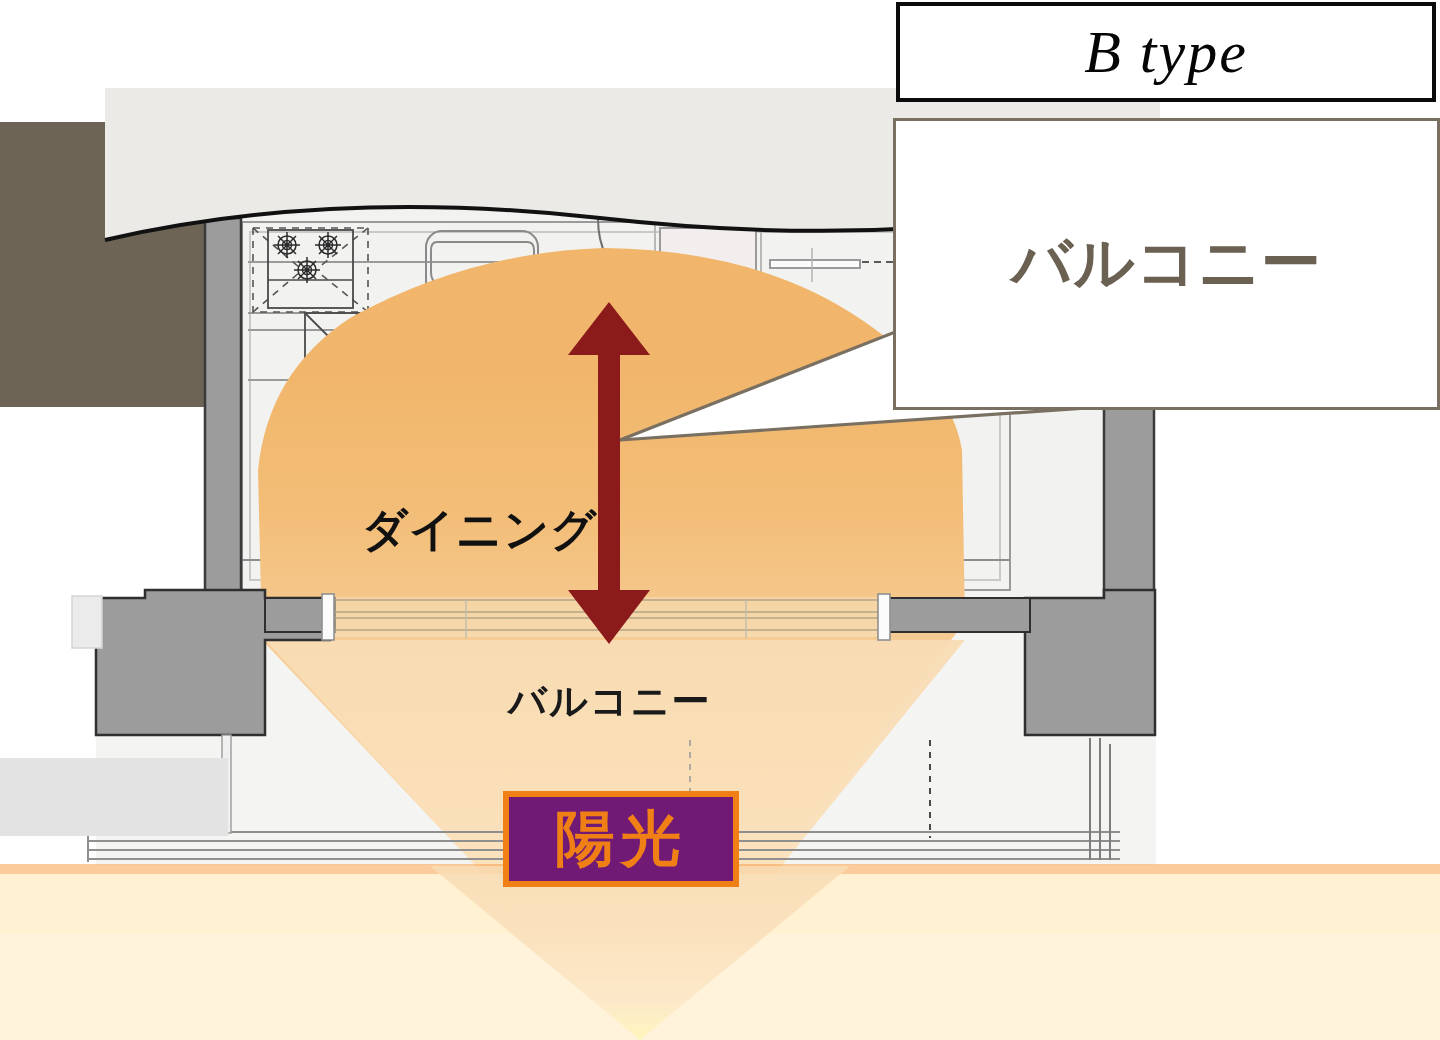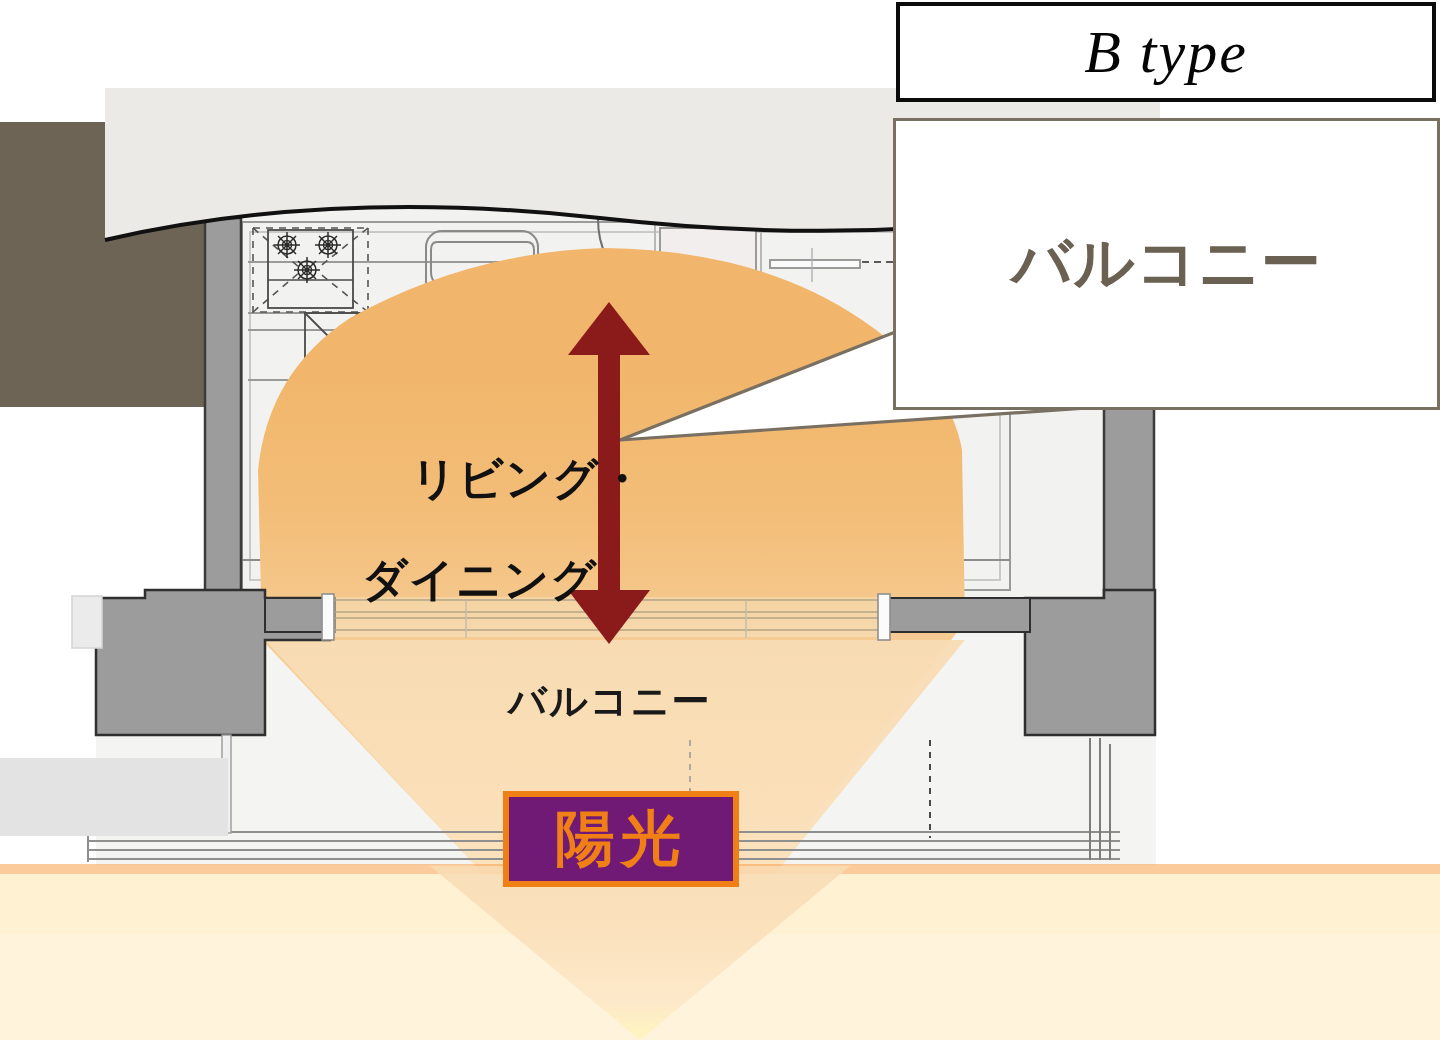--- a/index.html
+++ b/index.html
@@ -360,21 +360,20 @@
     <span id="btype-label">B type</span>
   </div>
 
   <div id="callout-box">
     <div id="callout-text">
       <span>バルコニー</span>
     </div>
   </div>
 
   <div class="txt room-label">
-    <span>リビング・</span>
     <span class="l2">ダイニング</span>
   </div>
 
   <div class="txt balcony-label">バルコニー</div>
 
   <div id="sun-box">
     <span id="sun-label">陽光</span>
   </div>
 
 </div>

